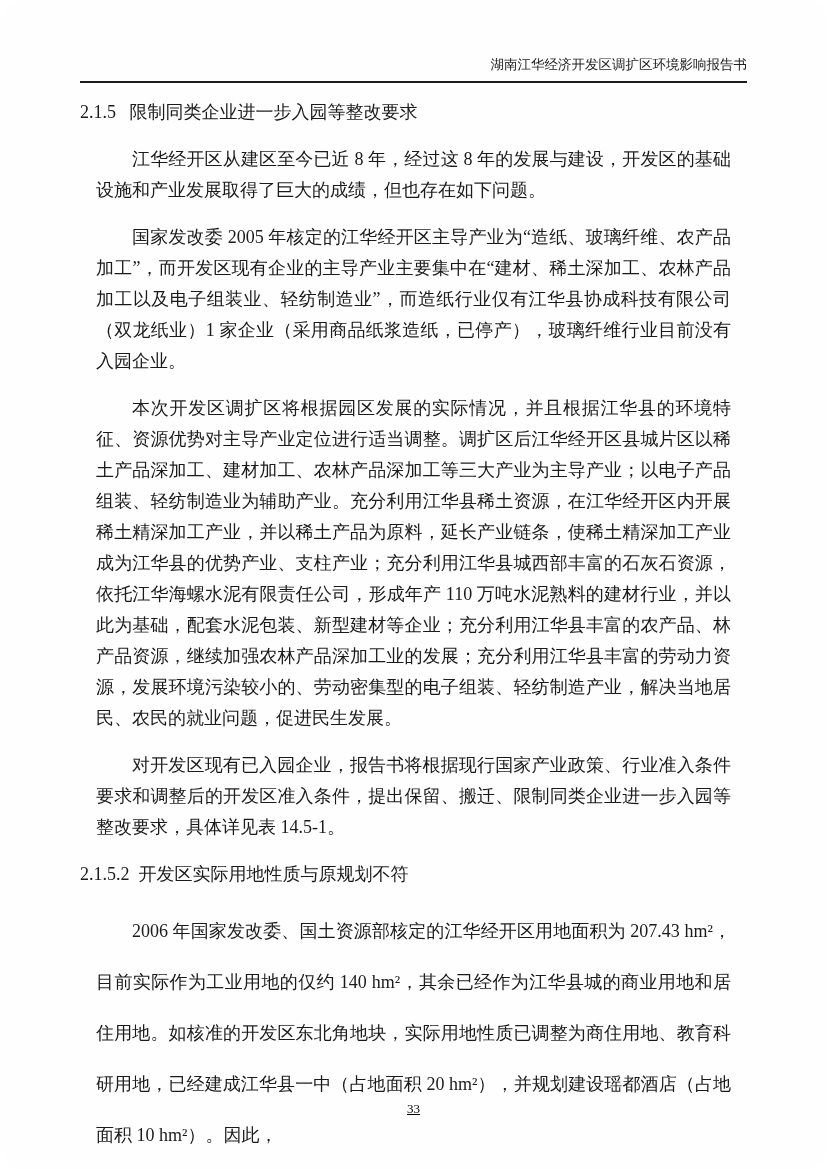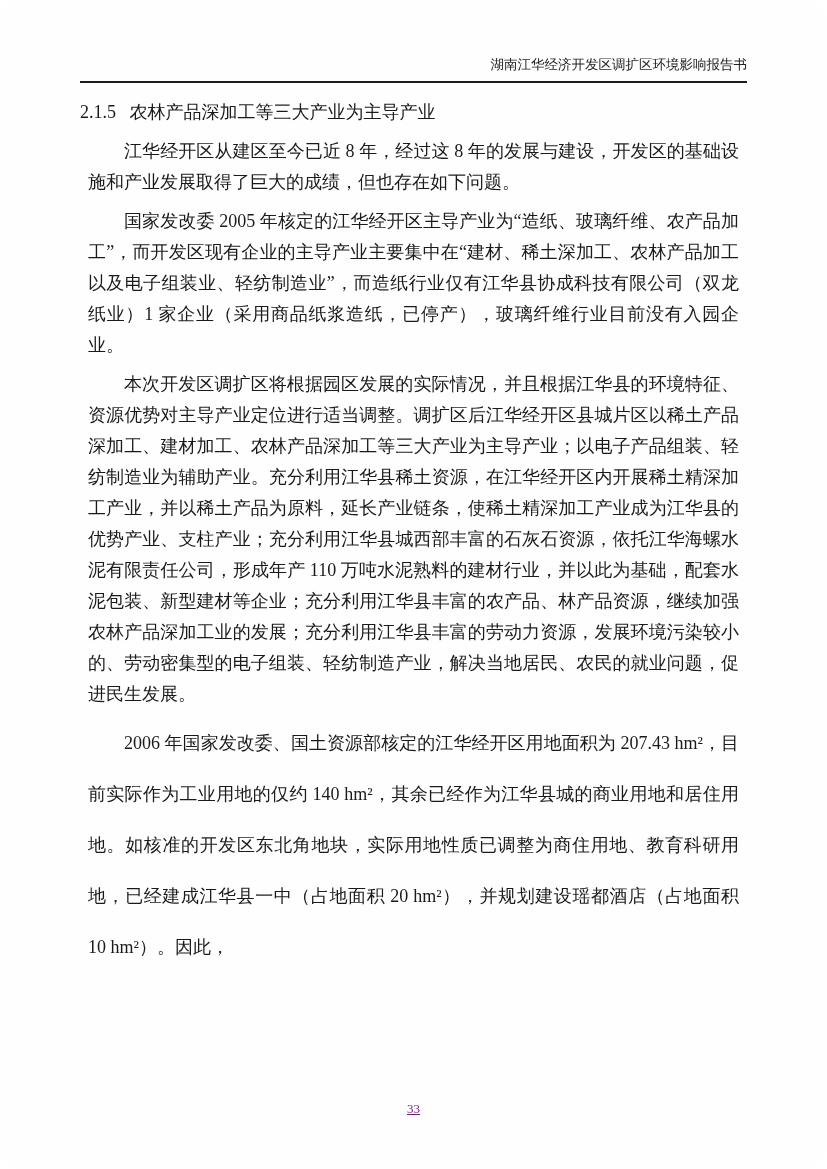--- a/index.html
+++ b/index.html
@@ -40,47 +40,49 @@
     text-align: justify;
   }
   .heading {
     margin: 0;
     font-weight: normal;
     font-size: 18px;
     text-indent: 0;
     white-space: pre-wrap;
   }
   .para {
-    margin: 8px;
+    margin: 16px;
     text-indent: 2em;
   }
   .doc-body > .para:last-child {
     line-height: 51px;
   }
   .doc-footer {
     position: absolute;
     left: 0;
     right: 0;
     bottom: 52px;
     text-align: center;
     font-size: 13px;
-    color: #701a75;
+    color: #000000;
     text-decoration: underline;
   }
 </style>
 </head>
 <body>
 
 <div class="page">
 
   <div class="doc-header">湖南江华经济开发区调扩区环境影响报告书</div>
 
   <div class="doc-body">
-    <h3 class="heading">2.1.5   农林产品深加工等三大产业为主导产业</h3>
+    <h3 class="heading">2.1.5   限制同类企业进一步入园等整改要求</h3>
     <p class="para">江华经开区从建区至今已近 8 年，经过这 8 年的发展与建设，开发区的基础设施和产业发展取得了巨大的成绩，但也存在如下问题。</p>
     <p class="para">国家发改委 2005 年核定的江华经开区主导产业为“造纸、玻璃纤维、农产品加工”，而开发区现有企业的主导产业主要集中在“建材、稀土深加工、农林产品加工以及电子组装业、轻纺制造业”，而造纸行业仅有江华县协成科技有限公司（双龙纸业）1 家企业（采用商品纸浆造纸，已停产），玻璃纤维行业目前没有入园企业。</p>
     <p class="para">本次开发区调扩区将根据园区发展的实际情况，并且根据江华县的环境特征、资源优势对主导产业定位进行适当调整。调扩区后江华经开区县城片区以稀土产品深加工、建材加工、农林产品深加工等三大产业为主导产业；以电子产品组装、轻纺制造业为辅助产业。充分利用江华县稀土资源，在江华经开区内开展稀土精深加工产业，并以稀土产品为原料，延长产业链条，使稀土精深加工产业成为江华县的优势产业、支柱产业；充分利用江华县城西部丰富的石灰石资源，依托江华海螺水泥有限责任公司，形成年产 110 万吨水泥熟料的建材行业，并以此为基础，配套水泥包装、新型建材等企业；充分利用江华县丰富的农产品、林产品资源，继续加强农林产品深加工业的发展；充分利用江华县丰富的劳动力资源，发展环境污染较小的、劳动密集型的电子组装、轻纺制造产业，解决当地居民、农民的就业问题，促进民生发展。</p>
+    <p class="para">对开发区现有已入园企业，报告书将根据现行国家产业政策、行业准入条件要求和调整后的开发区准入条件，提出保留、搬迁、限制同类企业进一步入园等整改要求，具体详见表 14.5-1。</p>
+    <h4 class="heading">2.1.5.2  开发区实际用地性质与原规划不符</h4>
     <p class="para">2006 年国家发改委、国土资源部核定的江华经开区用地面积为 207.43 hm²，目前实际作为工业用地的仅约 140 hm²，其余已经作为江华县城的商业用地和居住用地。如核准的开发区东北角地块，实际用地性质已调整为商住用地、教育科研用地，已经建成江华县一中（占地面积 20 hm²），并规划建设瑶都酒店（占地面积 10 hm²）。因此，</p>
   </div>
 
   <div class="doc-footer">33</div>
 
 </div>
 
 </body></html>

